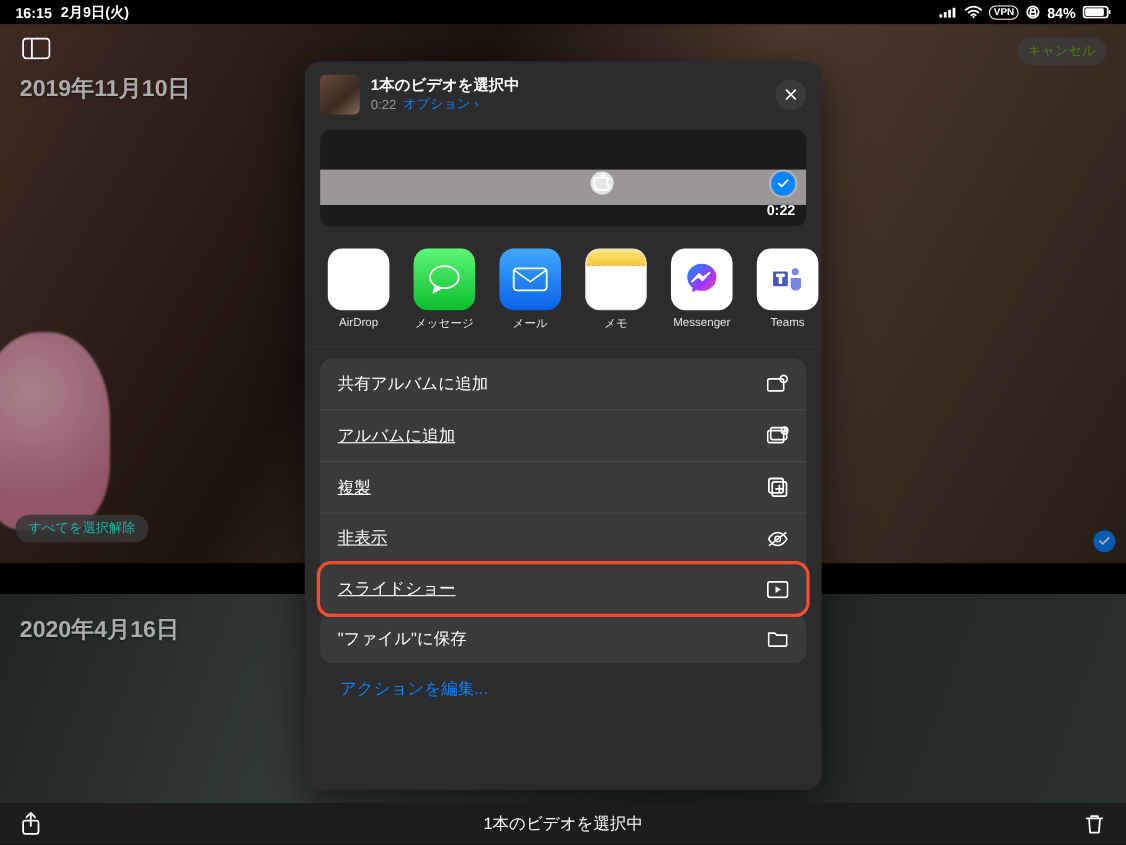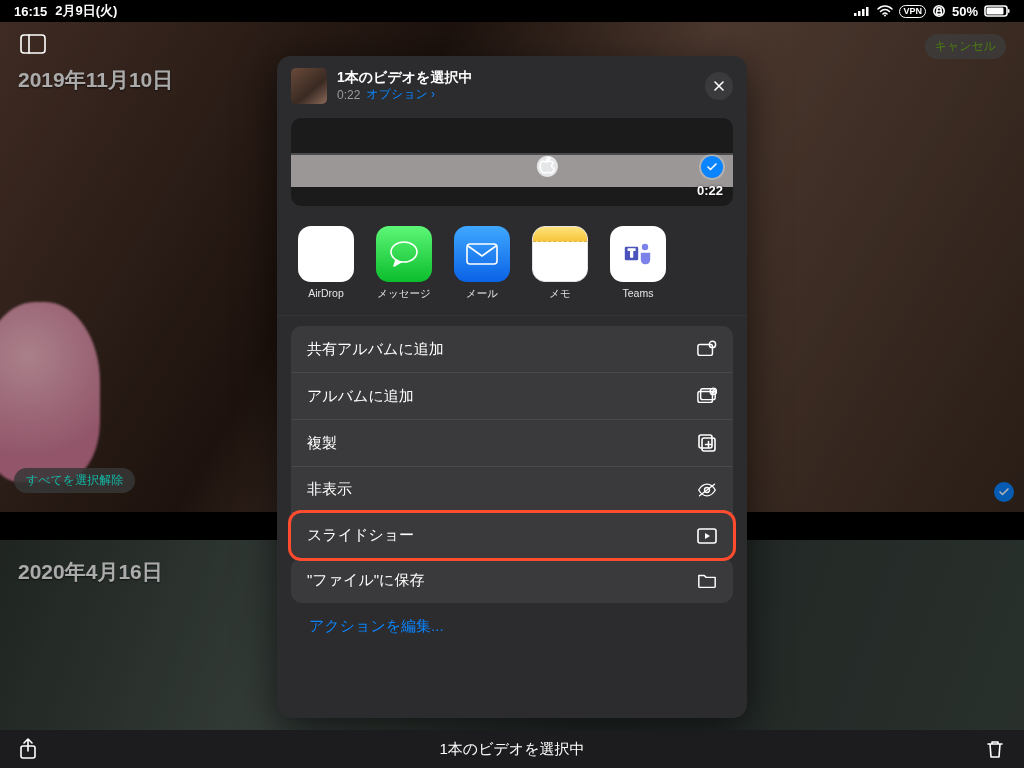--- a/index.html
+++ b/index.html
@@ -139,21 +139,21 @@
   .icon-messenger { background:#fff; }
   .icon-teams { background:#fff; }
 
   
   .actions { padding:10px 14px 10px; overflow:auto; }
   .group { background:#3a3a3c; border-radius:11px; }
   .row {
     display:flex; align-items:center; justify-content:space-between;
     padding:13px 16px; font-size:15px; color:#fff;
   }
-  .group .row + .row { border-top:0.5px solid #4a4a4c; }
+  .group .row + .row { border-top:0.5px solid #4a4a4c;text-decoration:underline; }
   .row svg { flex:0 0 20px; }
   .highlight { position:relative; }
   .highlight::after {
     content:""; position:absolute; inset:-3px -3px; border:3px solid #ff4b2e;
     border-radius:13px; pointer-events:none;
   }
   .edit-actions { color:#0a84ff; padding:14px 18px 8px; font-size:15px; }
 
   
   svg { stroke:#fff; stroke-width:1.6; fill:none; stroke-linecap:round; stroke-linejoin:round; }
@@ -192,21 +192,21 @@
     <svg width="16" height="12" viewBox="0 0 16 12">
       <path d="M1 4c4-4 10-4 14 0M3.5 6.5c2.6-2.6 6.4-2.6 9 0M6 9c1.2-1.2 2.8-1.2 4 0"></path>
       <circle cx="8" cy="10.5" r="1" fill="#fff" stroke="none"></circle>
     </svg>
     <span class="vpn-pill">VPN</span>
     <svg width="14" height="14" viewBox="0 0 14 14">
       <circle cx="7" cy="7" r="5.2"></circle>
       <path d="M5 7V5.6a2 2 0 014 0V7"></path>
         <rect x="4.6" y="7" width="4.8" height="3.2" rx="0.8"></rect>
     </svg>
-    <span class="bat-pct">50%</span>
+    <span class="bat-pct">84%</span>
     <svg width="26" height="12" viewBox="0 0 26 12">
       <rect x="1" y="1" width="22" height="10" rx="2.5"></rect>
       <rect x="2.5" y="2.5" width="17" height="7" rx="1.3" fill="#fff" stroke="none"></rect>
       <rect x="24" y="4" width="1.5" height="4" rx="0.7" fill="#fff" stroke="none"></rect>
     </svg>
   </div>
 </div>
 
 <div class="layout-icon">
   <svg width="26" height="20" viewBox="0 0 26 20" stroke="#d0d0d4">
@@ -277,20 +277,36 @@
           <path d="M3 4l14 10L31 4"></path>
         </svg>
       </div>
       <div class="app-label">メール</div>
     </div>
     <div class="app">
       <div class="app-icon icon-notes"></div>
       <div class="app-label">メモ</div>
     </div>
     <div class="app">
+      <div class="app-icon icon-messenger">
+        <svg width="36" height="36" viewBox="0 0 36 36" stroke="none">
+          <defs>
+              <linearGradient id="mg" x1="0" y1="0" x2="1" y2="1">
+            <stop offset="0" stop-color="#0099ff"></stop>
+                <stop offset="0.6" stop-color="#a033ff"></stop>
+                <stop offset="1" stop-color="#ff5280"></stop>
+          </linearGradient>
+            </defs>
+          <path fill="url(#mg)" d="M18 3C10 3 4 8.7 4 16c0 4 1.8 7.4 4.7 9.7V31l4.4-2.4c1.5.4 3.1.6 4.9.6 8 0 14-5.7 14-13S26 3 18 3z"></path>
+          <path fill="#fff" d="M9 20l6.5-7 3.5 3.5L25 12l-6.5 7L15 15.5z"></path>
+        </svg>
+      </div>
+      <div class="app-label">Messenger</div>
+    </div>
+    <div class="app">
       <div class="app-icon icon-teams">
         <svg width="34" height="34" viewBox="0 0 34 34" stroke="none">
           <rect x="3" y="9" width="15" height="15" rx="2" fill="#4b53bc"></rect>
           <text x="10.5" y="20" font-size="11" font-weight="700" fill="#fff" text-anchor="middle" font-family="Arial">T</text>
           <circle cx="24" cy="10" r="4" fill="#7b83eb"></circle>
           <path d="M19 15h11v8a5 5 0 01-5 5h-1a5 5 0 01-5-5z" fill="#7b83eb"></path>
         </svg>
       </div>
       <div class="app-label">Teams</div>
     </div>

